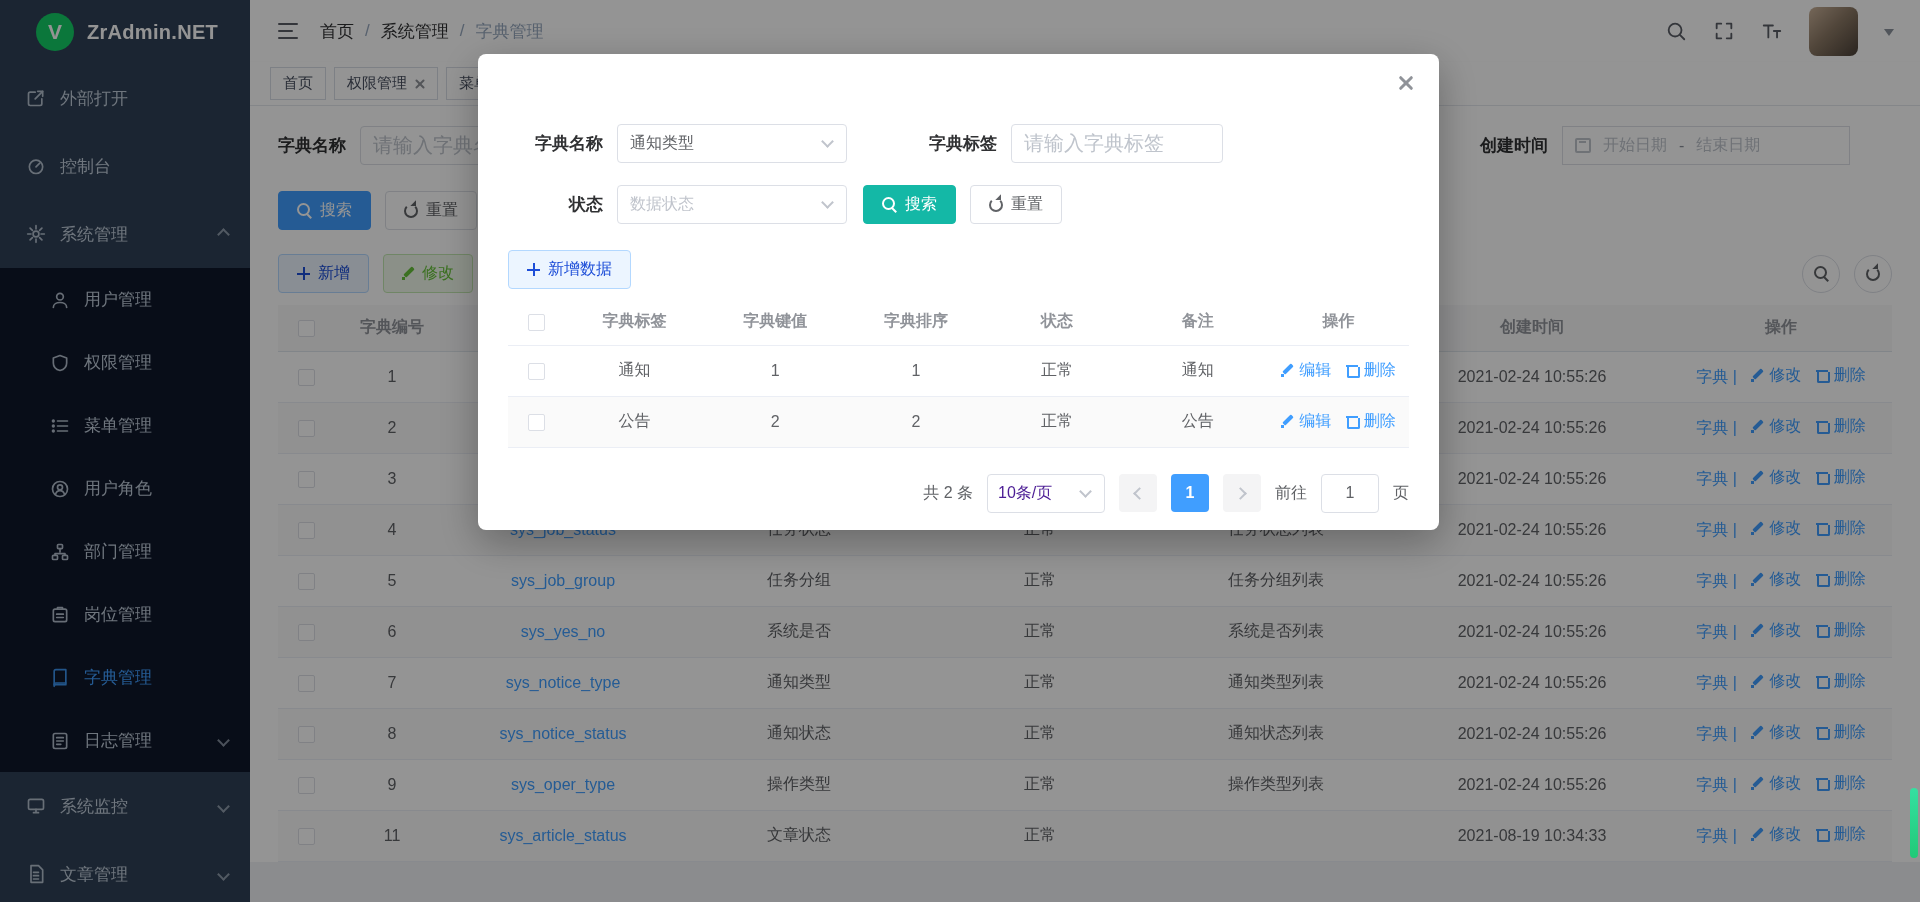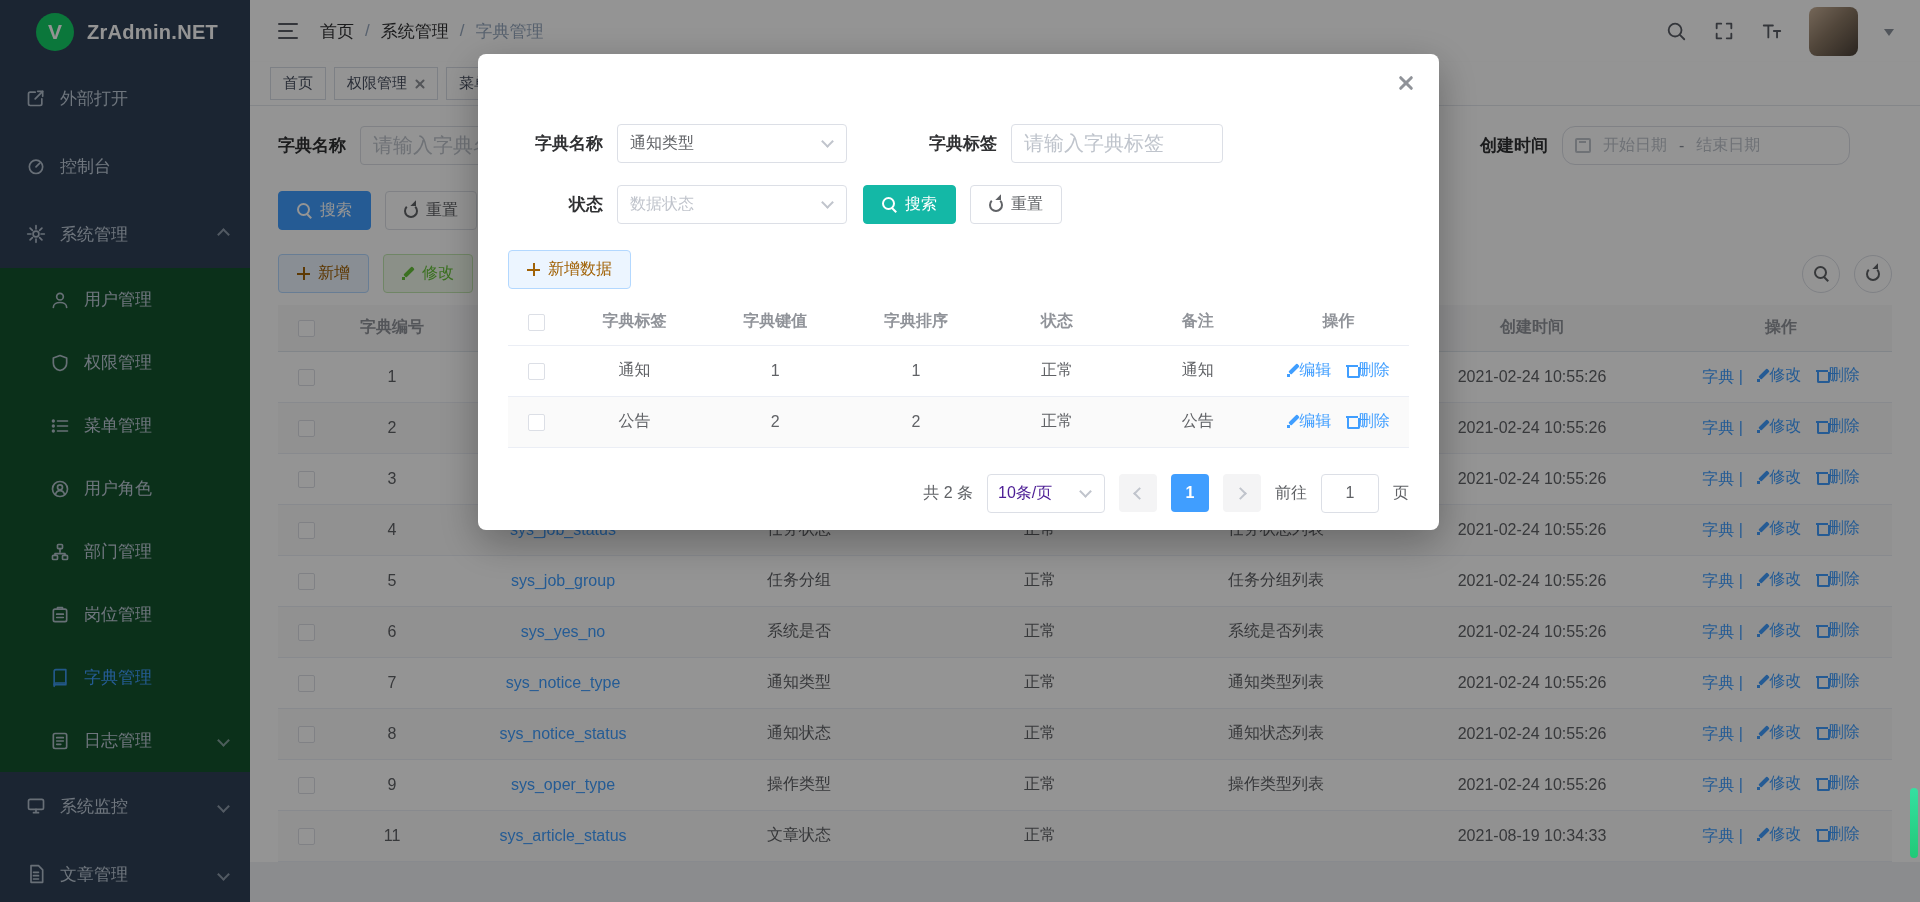--- a/index.html
+++ b/index.html
@@ -6,21 +6,21 @@
   html,body{width:1920px;height:902px;overflow:hidden}
   body{font-family:"Liberation Sans","DejaVu Sans",sans-serif;font-size:17px;color:#333;background:#f0f2f5;position:relative}
   svg.ico{fill:none;stroke:currentColor;stroke-width:2;stroke-linecap:round;stroke-linejoin:round}
 
   
   .sidebar{position:fixed;left:0;top:0;bottom:0;width:250px;background:#304156;z-index:10;color:#bfcbd9}
   .logo{height:64px;display:flex;align-items:center;padding-left:36px;gap:13px}
   .logo-circle{width:38px;height:38px;border-radius:50%;background:#13ce66;color:#fff;display:flex;align-items:center;justify-content:center;font-weight:700;font-size:21px;flex:none}
   .logo-text{color:#fff;font-size:20px;font-weight:700;letter-spacing:.3px}
   .menu-item{height:68px;display:flex;align-items:center;padding:0 22px 0 26px;gap:14px;cursor:pointer;font-size:17px}
-  .submenu{background:#14532d}
+  .submenu{background:#0f172a}
   .submenu .menu-item{height:63px;padding-left:50px}
   .menu-item .mi{width:20px;height:20px;flex:none;opacity:.92}
   .menu-item.active{color:#409eff}
   .arr{width:9px;height:9px;border-right:2px solid currentColor;border-bottom:2px solid currentColor;display:inline-block;margin-left:auto;opacity:.65;flex:none}
   .arr.down{transform:rotate(45deg)}
   .arr.up{transform:rotate(-135deg)}
 
   
   .main{margin-left:250px}
   .topbar{height:62px;background:#fff;display:flex;align-items:center;padding:0 26px;gap:20px}
@@ -42,29 +42,29 @@
   .x-icon::before{transform:rotate(45deg)}
   .x-icon::after{transform:rotate(-45deg)}
 
   
   .content{padding:20px 28px 0;background:#fff;min-height:752px}
   .qrow{display:flex;align-items:center;margin-bottom:26px}
   .qlabel{font-weight:700;color:#303133;margin-right:14px;white-space:nowrap}
   .inp{height:39px;border:1px solid #dcdfe6;border-radius:4px;padding:0 12px;font-size:20px;color:#606266;outline:none;background:#fff;font-family:inherit}
   input::placeholder{color:#bfc4cc}
   .right-group{margin-left:auto;display:flex;align-items:center;margin-right:42px}
-  .dates{width:288px;height:39px;border:1px solid #dcdfe6;border-radius:13px;background:#fff;display:flex;align-items:center;gap:12px;padding:0 12px;color:#bfc4cc;font-size:16px;cursor:pointer}
+  .dates{width:288px;height:39px;border:1px solid #dcdfe6;border-radius:0;background:#fff;display:flex;align-items:center;gap:12px;padding:0 12px;color:#bfc4cc;font-size:16px;cursor:pointer}
   .dates .dsep{color:#8a9099}
   .ic-cal{position:relative;width:16px;height:15px;display:inline-block;border:2px solid #c0c4cc;border-radius:2px;flex:none}
   .ic-cal::before{content:"";position:absolute;left:2px;top:1px;width:7px;height:2px;background:#c0c4cc}
 
   .btn{height:39px;padding:0 18px;border-radius:4px;border:1px solid #dcdfe6;background:#fff;color:#606266;display:inline-flex;align-items:center;gap:8px;font-size:16px;cursor:pointer;font-family:inherit;white-space:nowrap}
   .btn.primary{background:#409eff;border-color:#409eff;color:#fff}
   .btn.teal{background:#14b8a6;border-color:#14b8a6;color:#fff}
-  .btn.plain-primary{background:#ecf5ff;border-color:#b3d8ff;color:#a16207}
+  .btn.plain-primary{background:#ecf5ff;border-color:#b3d8ff;color:#1d4ed8}
   .btn.plain-success{background:#f0f9eb;border-color:#c2e7b0;color:#67c23a}
   .btnrow{display:flex;gap:14px;margin-bottom:24px}
   .toolbar{display:flex;gap:14px;margin-bottom:12px;align-items:center}
   .toolbar-right{margin-left:auto;display:flex;gap:14px}
   .circle-btn{width:38px;height:38px;border-radius:50%;border:1px solid #dcdfe6;background:#fff;color:#606266;display:flex;align-items:center;justify-content:center;cursor:pointer}
 
   
   .ic-search{position:relative;width:15px;height:15px;display:inline-block;flex:none}
   .ic-search::before{content:"";position:absolute;left:0;top:0;width:9px;height:9px;border:2px solid currentColor;border-radius:50%}
   .ic-search::after{content:"";position:absolute;left:10px;top:10px;width:6px;height:2px;background:currentColor;transform:rotate(45deg);transform-origin:left center}
@@ -81,21 +81,21 @@
   .trash::before{content:"";position:absolute;left:1px;top:3px;width:9px;height:9px;border:2px solid currentColor;border-top:none;border-radius:0 0 2px 2px}
   .trash::after{content:"";position:absolute;left:0;top:1px;width:12px;height:2px;background:currentColor}
 
   
   table{width:100%;border-collapse:collapse;background:#fff;table-layout:fixed}
   th{background:#f8f8f9;color:#909399;font-weight:700;height:46px;font-size:16px;border-bottom:1px solid #dfe6ec;text-align:center;white-space:nowrap}
   td{height:51px;text-align:center;border-bottom:1px solid #ebeef5;color:#606266;font-size:16px;white-space:nowrap;overflow:hidden}
   tbody tr:nth-child(even){background:#fafafa}
   .cb{display:inline-block;width:17px;height:17px;border:1px solid #dcdfe6;border-radius:2px;background:#fff;vertical-align:middle;cursor:pointer}
   .link{color:#409eff;cursor:pointer}
-  .op{display:inline-flex;align-items:center;gap:0;margin:0 5px}
+  .op{display:inline-flex;align-items:center;gap:6px;margin:0 5px}
 
   
   .overlay{position:fixed;inset:0;background:rgba(0,0,0,.42);z-index:100}
   .modal{position:fixed;left:478px;top:54px;width:961px;height:476px;background:#fff;border-radius:8px;z-index:200;box-shadow:0 12px 40px rgba(0,0,0,.3);padding:0 30px}
   .modal-close{position:absolute;top:24px;right:28px;color:#909399;cursor:pointer;transform:scale(1.5);transform-origin:center}
   .mrow{display:flex;align-items:center}
   .mrow1{margin-top:70px}
   .mrow2{margin-top:22px}
   .mlabel{width:95px;text-align:right;font-weight:700;color:#303133;margin-right:14px;flex:none;white-space:nowrap}
   .mlabel2{width:150px;text-align:right;font-weight:700;color:#303133;margin-right:14px;flex:none;white-space:nowrap}

